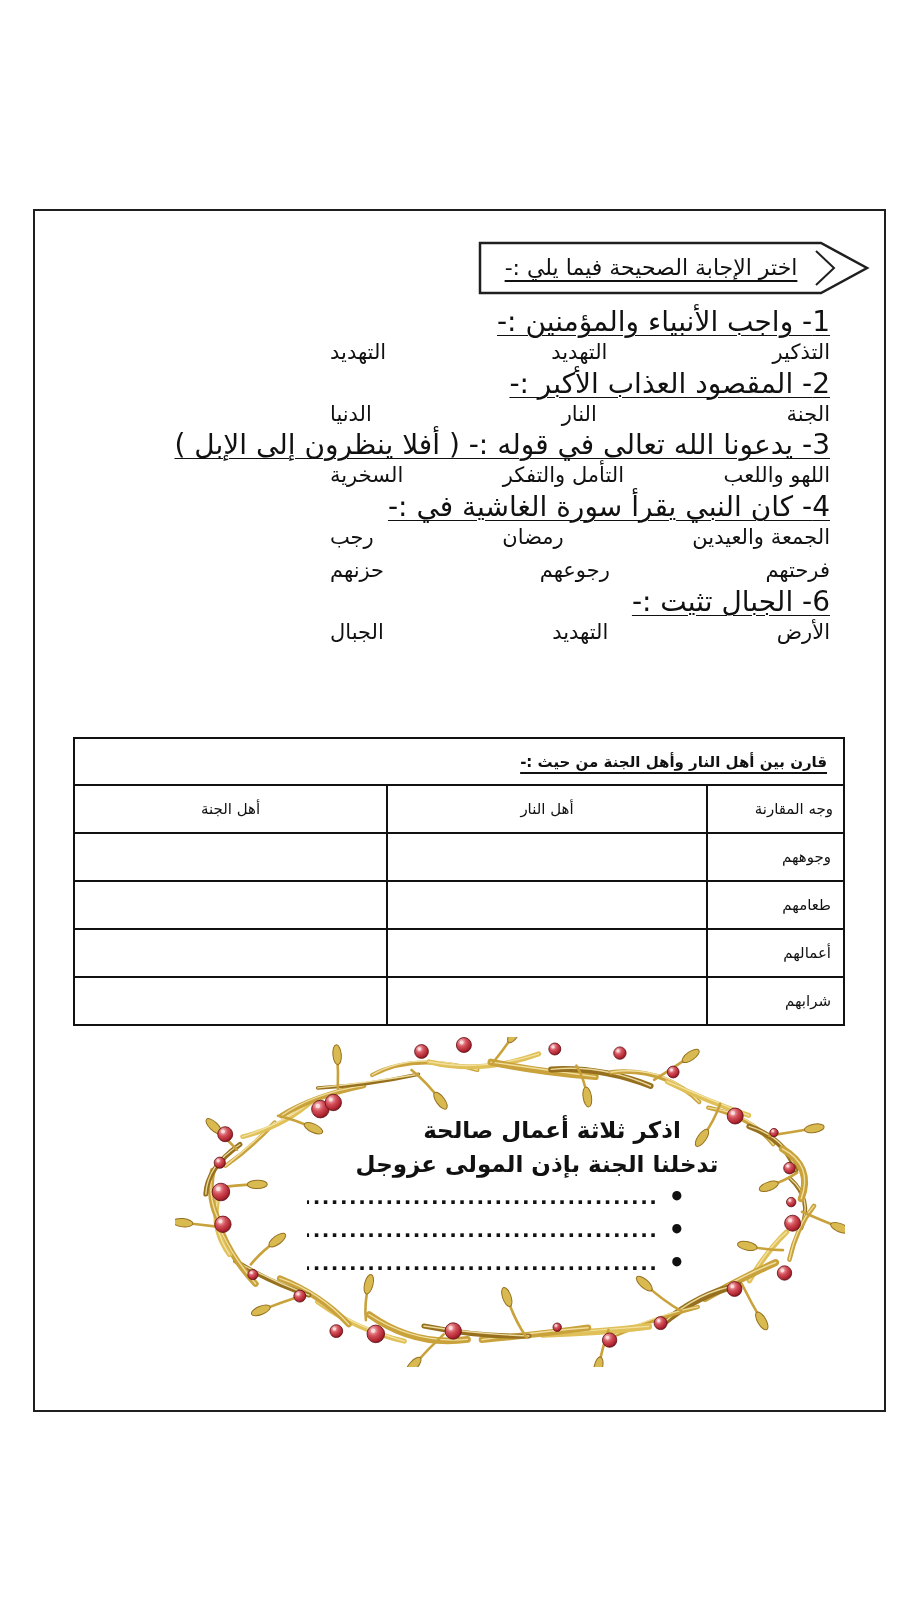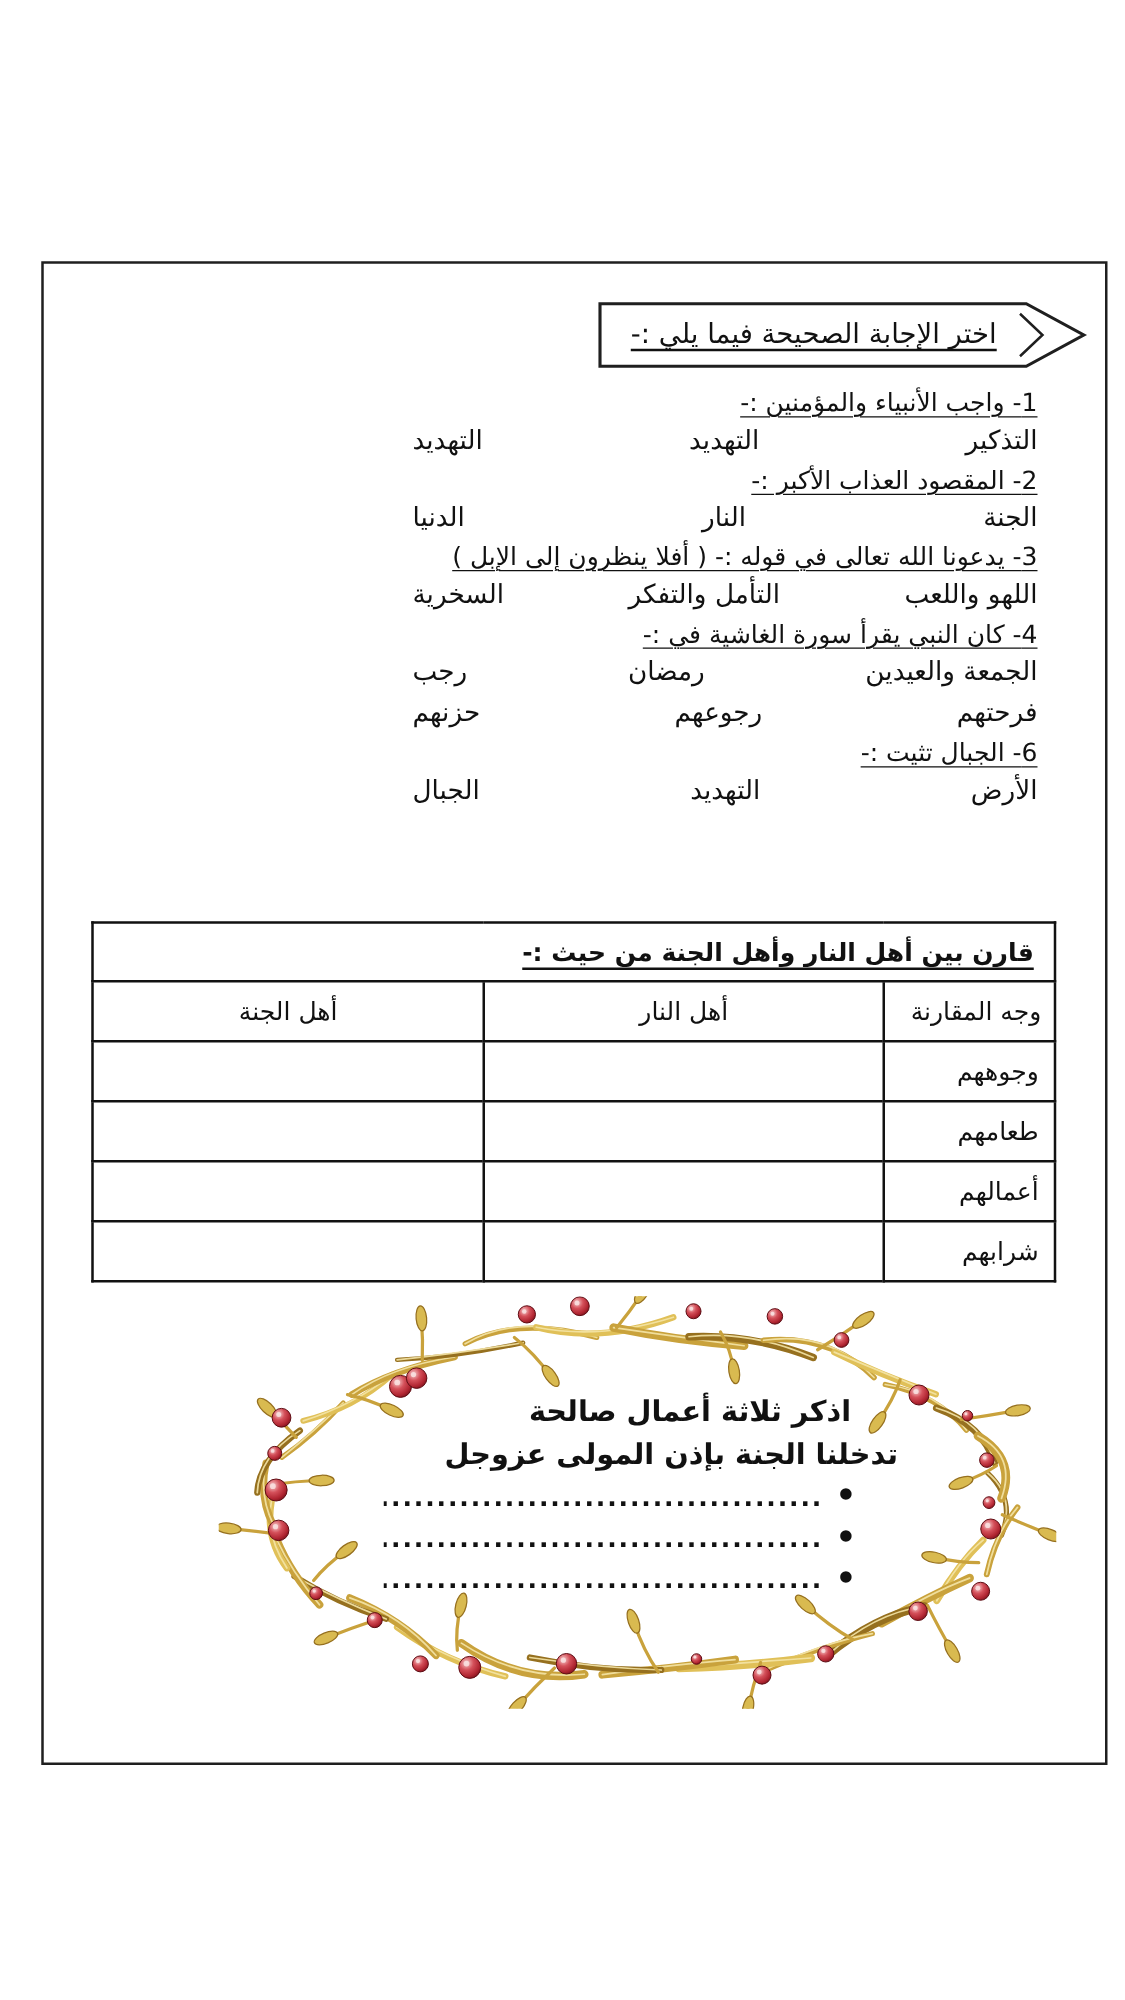--- a/index.html
+++ b/index.html
@@ -11,29 +11,29 @@
   .pennant{position:absolute;right:14px;top:30px;width:392px;height:54px;}
   .pennant svg{position:absolute;left:0;top:0;width:100%;height:100%;}
   .pennant-outline{fill:#ffffff;stroke:#1f1f1f;stroke-width:2.5;}
   .pennant-chevron{fill:none;stroke:#1f1f1f;stroke-width:2;}
   .pennant-text{position:absolute;left:10px;right:56px;top:0;height:54px;line-height:54px;
     text-align:center;direction:rtl;font-size:22px;
     text-decoration:underline;text-decoration-thickness:1.5px;text-underline-offset:5px;}
 
   
   .questions{position:absolute;top:97px;right:54px;width:545px;}
-  .q-head{direction:rtl;text-align:right;font-size:20px;line-height:28px;white-space:nowrap;
+  .q-head{direction:rtl;text-align:right;font-size:28px;line-height:28px;white-space:nowrap;
     text-decoration:underline;text-decoration-thickness:1.3px;text-underline-offset:4px;}
   .q-opts{direction:rtl;display:flex;justify-content:space-between;width:500px;margin-left:auto;
     font-size:21px;line-height:33.5px;}
   .opt{white-space:nowrap;}
 
   
   .cmp{position:absolute;left:38px;top:526px;width:770px;border-collapse:collapse;table-layout:fixed;direction:rtl;}
-  .cmp td{border:2px solid #111;font-size:20px;padding:0;vertical-align:middle;background:#fff;}
+  .cmp td{border:2px solid #111;font-size:15px;padding:0;vertical-align:middle;background:#fff;}
   .t-title{height:45px;font-weight:bold;text-align:right;padding:0 16px !important;}
   .t-title span{text-decoration:underline;text-decoration-thickness:2px;text-underline-offset:5px;}
   .t-head td{height:46px;text-align:center;}
   .t-head td.aspect-h{text-align:right;padding-right:10px !important;}
   .t-row td{height:46px;border-radius:23px;}
   .t-row td.aspect{text-align:right;padding-right:12px !important;}
 
   
   .wreath-zone{position:absolute;left:140px;top:826px;width:670px;height:330px;}
   .wreath-zone svg{position:absolute;left:0;top:0;width:670px;height:330px;}

